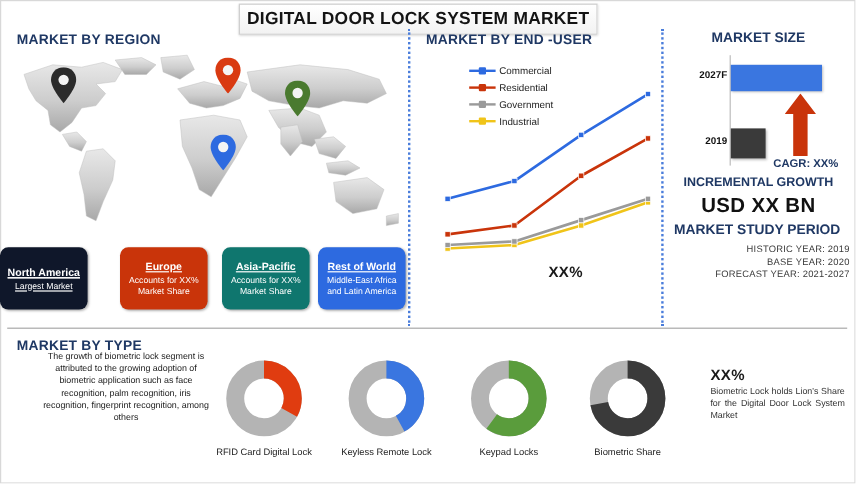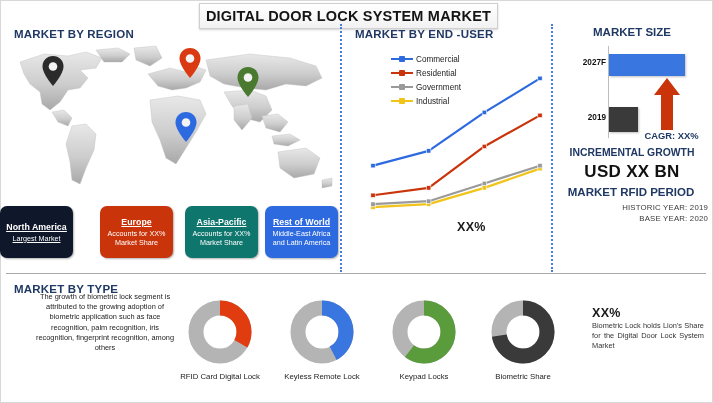--- a/index.html
+++ b/index.html
@@ -259,24 +259,25 @@
     <svg viewBox="0 0 26 52" xmlns="http://www.w3.org/2000/svg">
       <path d="M13,0 L26,17 L19,17 L19,52 L7,52 L7,17 L0,17 Z" fill="#C9340A"></path>
     </svg>
   </div>
   <div class="cagr">CAGR: XX%</div>
 </div>
 
 <div class="growth-title">INCREMENTAL GROWTH</div>
 <div class="growth-value">USD XX BN</div>
 
-<div class="study-title">MARKET RFID PERIOD</div>
+<div class="study-title">MARKET STUDY PERIOD</div>
 <div class="study-list">
   <div>HISTORIC YEAR: 2019</div>
   <div>BASE YEAR: 2020</div>
+  <div>FORECAST YEAR: 2021-2027</div>
 </div>
 
 <div class="sec-title" style="left:14px;top:283px;">MARKET BY TYPE</div>
 <div class="type-desc">The growth of biometric lock segment is attributed to the growing adoption of biometric application such as face recognition, palm recognition, iris recognition, fingerprint recognition, among others</div>
 
 <div class="donut" id="donut0" style="left:186px;">
     <svg viewBox="0 0 68 68">
       <circle cx="34" cy="34" r="24" fill="none" stroke="#b4b4b4" stroke-width="15"></circle>
       <circle cx="34" cy="34" r="24" fill="none" stroke="#E03C10" stroke-width="15" stroke-dasharray="49.762827632862326 150.79644737231007" transform="rotate(-90 34 34)"></circle>
     </svg>

